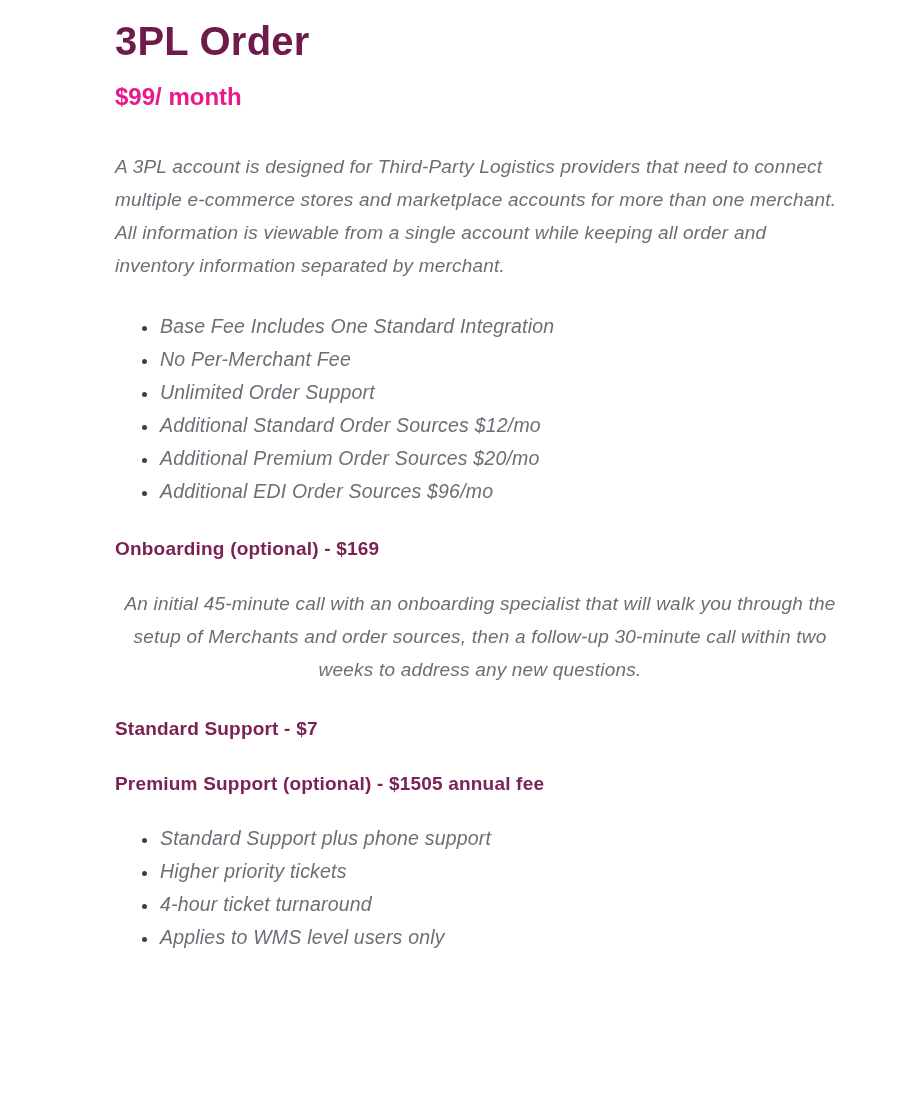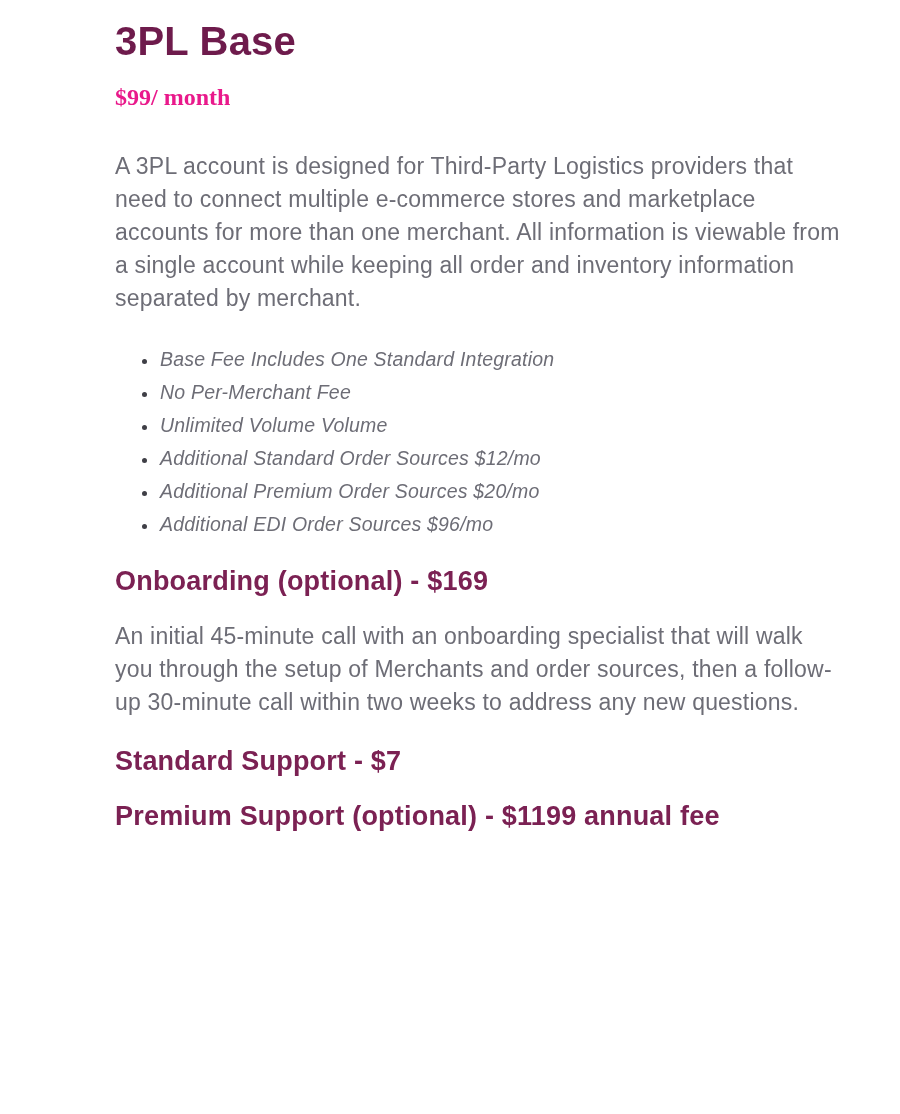--- a/index.html
+++ b/index.html
@@ -20,35 +20,35 @@
     font-weight: 700;
     color: #6e1b4c;
     letter-spacing: 0.2px;
   }
   .plan-price {
     margin: 0 0 38px 0;
     font-size: 24px;
     line-height: 30px;
     font-weight: 600;
     color: #e9198b;
-    font-family: Liberation Serif, serif;
   }
   p.body-text {
     margin: 0 0 28px 0;
-    font-size: 23px;
+    font-size: 19px;
     line-height: 33px;
     font-weight: 400;
     color: #6d6d76;
     letter-spacing: 0.2px;
+    font-style: italic;
   }
-  p.section-body { margin-bottom: 26px; }
+  p.section-body { margin-bottom: 26px; text-align: center; }
 
   h2.section-heading {
     margin: 0 0 22px 0;
-    font-size: 27px;
+    font-size: 19px;
     line-height: 33px;
     font-weight: 700;
     color: #7b2153;
     letter-spacing: 0.2px;
   }
   ul.bullet-list {
     margin: 0 0 24px 0;
     padding: 0 0 0 43px;
     list-style: disc outside;
     font-style: italic;
@@ -63,38 +63,44 @@
   ul.bullet-list li::marker {
     color: #3f3f46;
     font-size: 15px;
   }
 </style>
 </head>
 <body>
 
 <main class="content">
 
-  <h1 class="page-title">3PL Base</h1>
+  <h1 class="page-title">3PL Order</h1>
 
   <div class="plan-price">$99/ month</div>
 
   <p class="body-text">A 3PL account is designed for Third-Party Logistics providers that need to connect multiple e-commerce stores and marketplace accounts for more than one merchant. All information is viewable from a single account while keeping all order and inventory information separated by merchant.</p>
 
   <ul class="bullet-list">
     <li>Base Fee Includes One Standard Integration</li>
     <li>No Per-Merchant Fee</li>
-    <li>Unlimited Volume Volume</li>
+    <li>Unlimited Order Support</li>
     <li>Additional Standard Order Sources $12/mo</li>
     <li>Additional Premium Order Sources $20/mo</li>
     <li>Additional EDI Order Sources $96/mo</li>
   </ul>
 
   <h2 class="section-heading">Onboarding (optional) - $169</h2>
 
   <p class="body-text section-body">An initial 45-minute call with an onboarding specialist that will walk you through the setup of Merchants and order sources, then a follow-up 30-minute call within two weeks to address any new questions.</p>
 
   <h2 class="section-heading">Standard Support - $7</h2>
 
 
-  <h2 class="section-heading">Premium Support (optional) - $1199 annual fee</h2>
+  <h2 class="section-heading">Premium Support (optional) - $1505 annual fee</h2>
 
+  <ul class="bullet-list">
+    <li>Standard Support plus phone support</li>
+    <li>Higher priority tickets</li>
+    <li>4-hour ticket turnaround</li>
+    <li>Applies to WMS level users only</li>
+  </ul>
 
 </main>
 
 </body></html>

